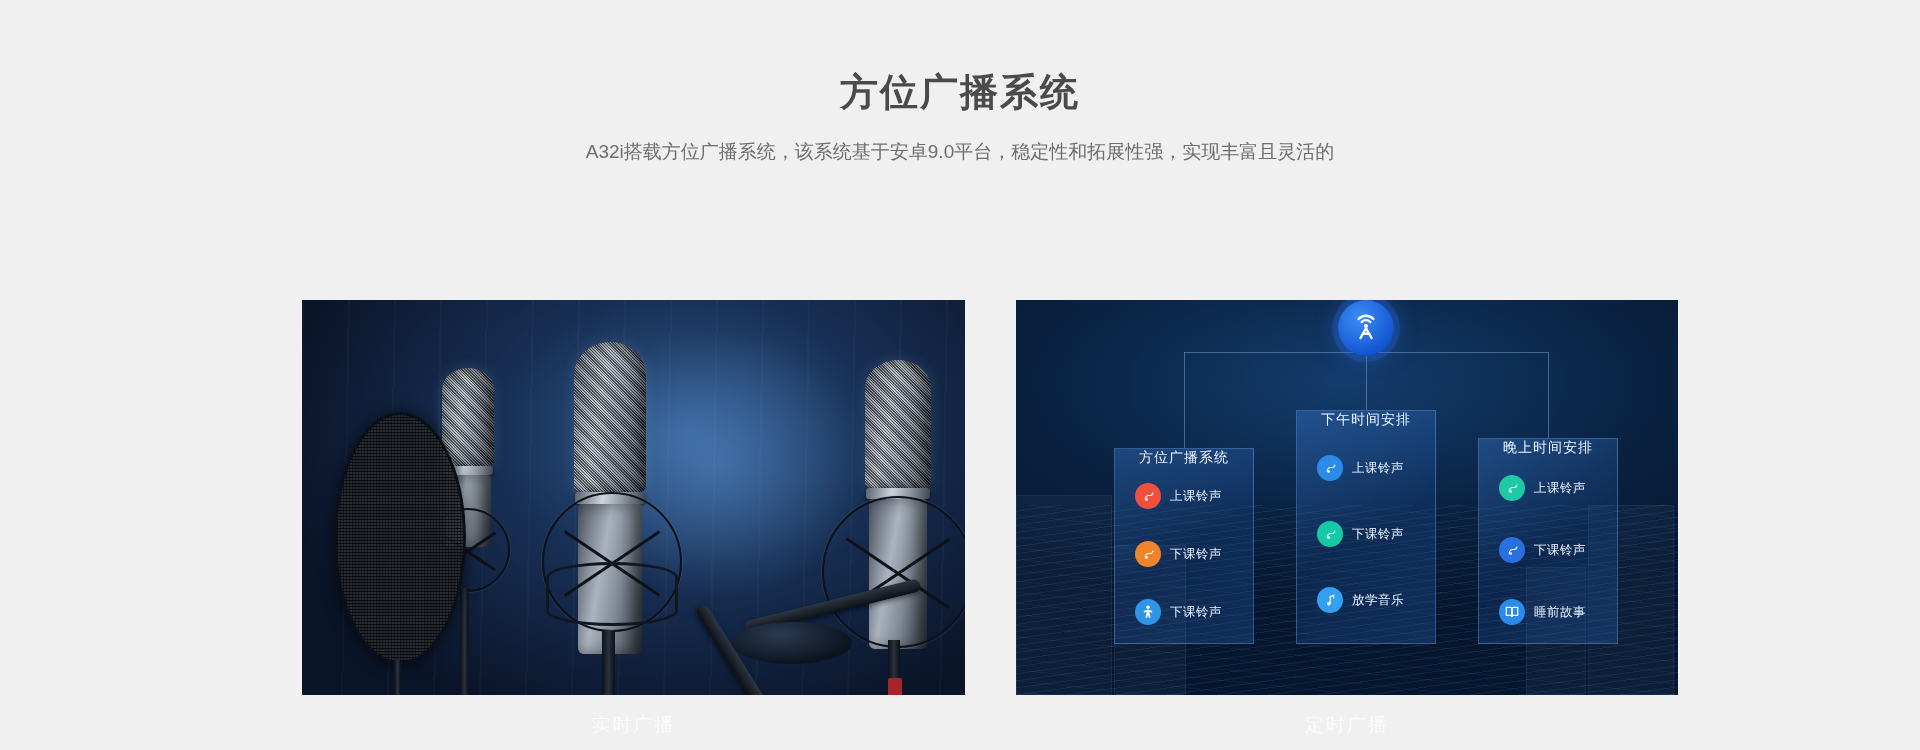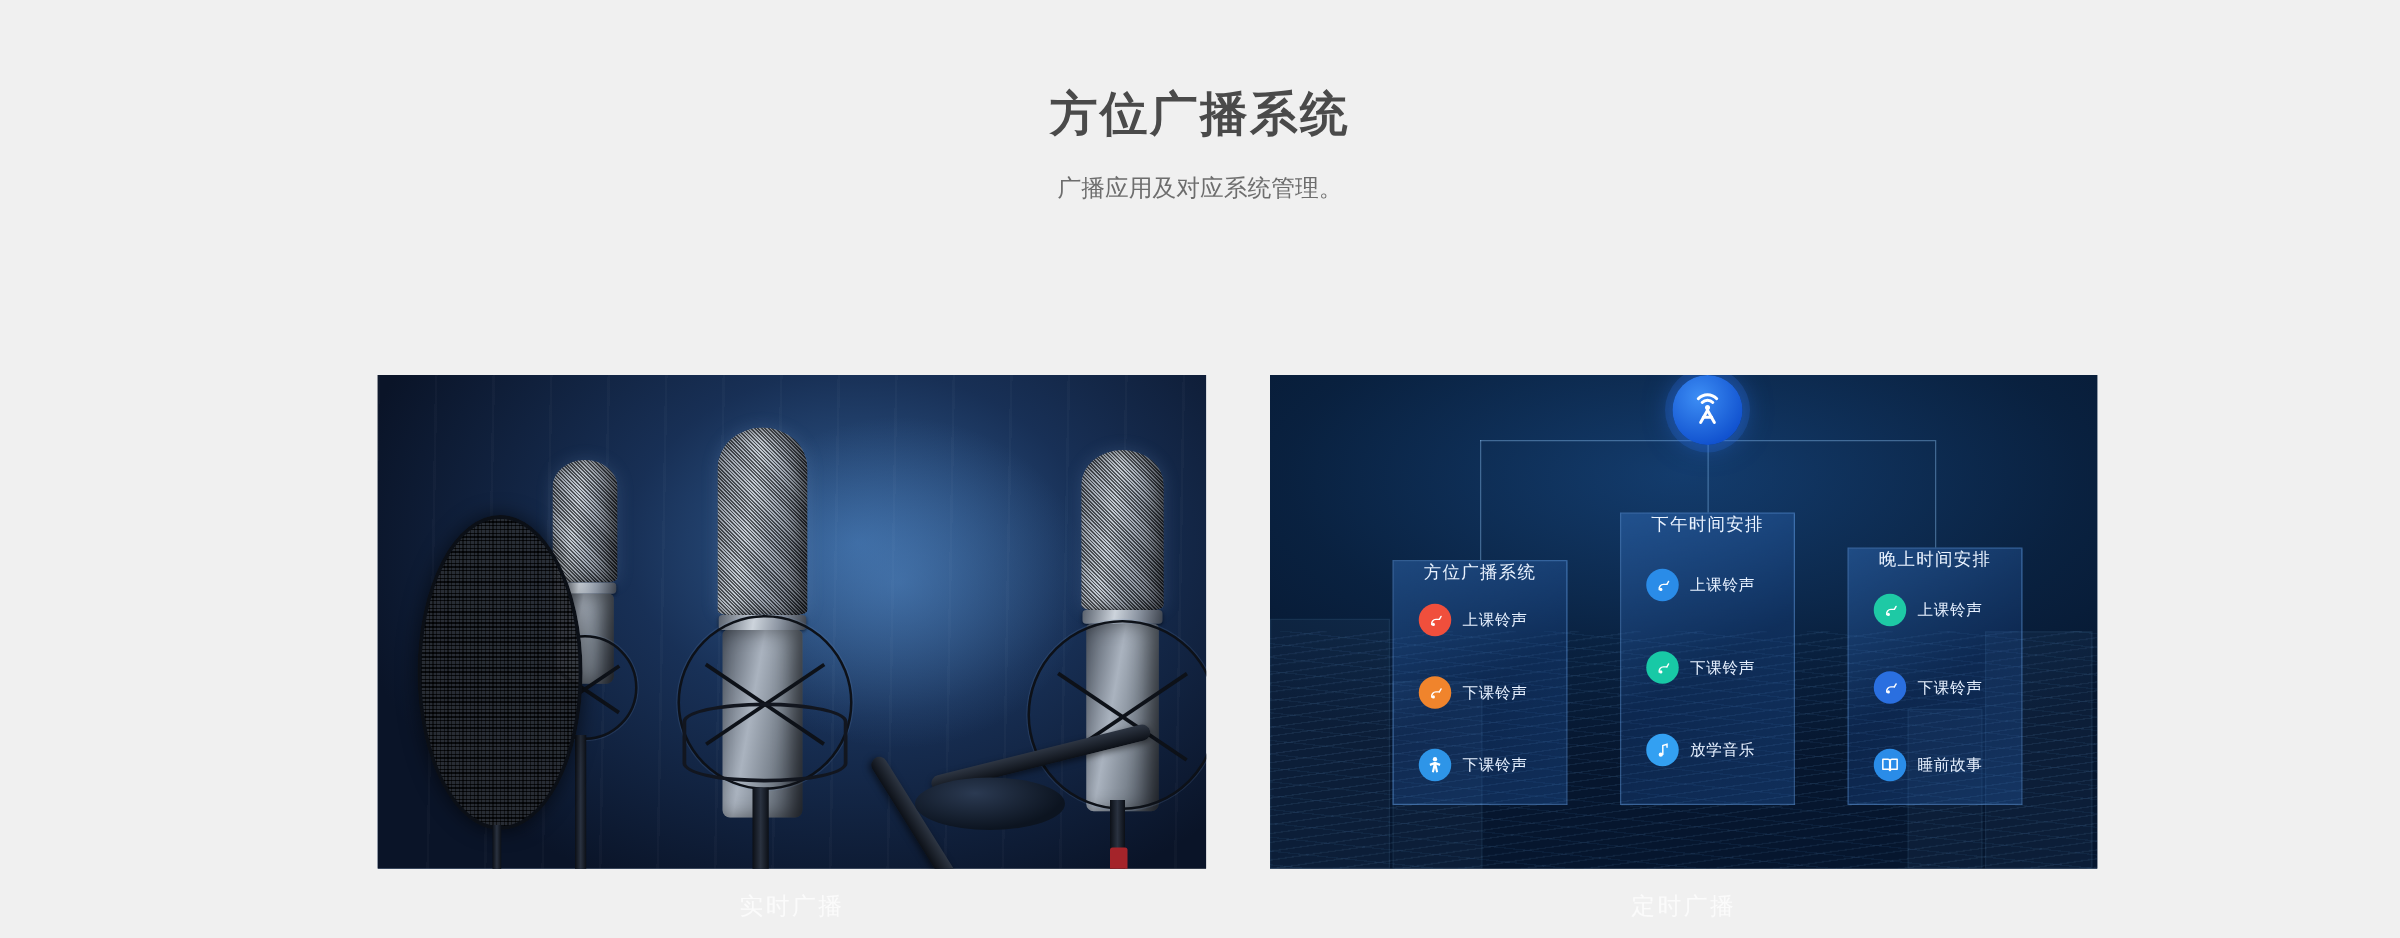--- a/index.html
+++ b/index.html
@@ -165,21 +165,21 @@
   .caption-right { left: 714px; width: 662px; }
 </style>
 </head>
 <body>
 
 <div class="page">
 
   <div class="header">
     <div class="page-title">方位广播系统</div>
     <div class="page-subtitle">
-      <span>广播应用及对应系统管理。</span>
+      <span>A32i搭载方位广播系统，该系统基于安卓9.0平台，稳定性和拓展性强，实现丰富且灵活的</span>
     </div>
   </div>
 
   <div class="panels">
 
     <div class="panel panel-left">
       <div class="mic-photo">
         <div class="backdrop-folds"></div>
         <div class="glow"></div>
 

